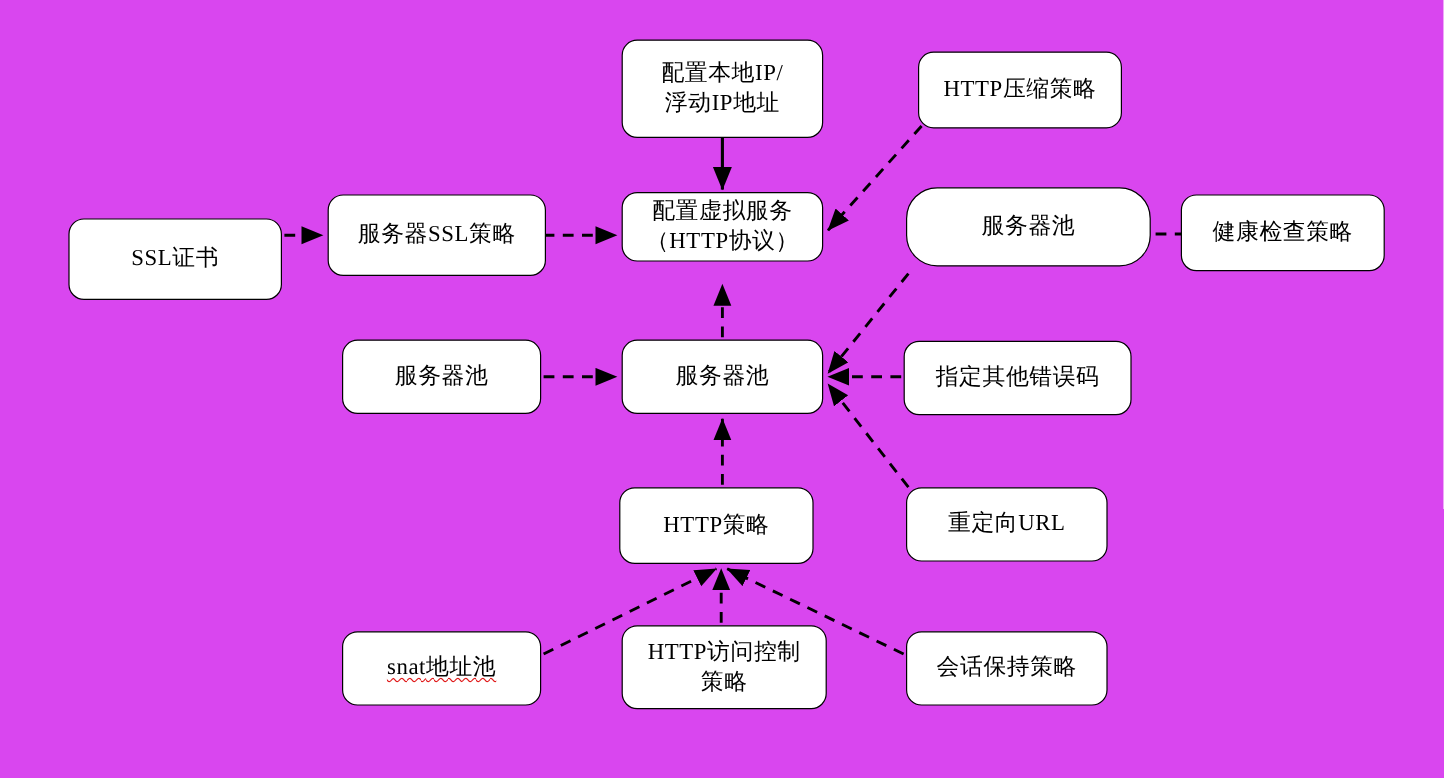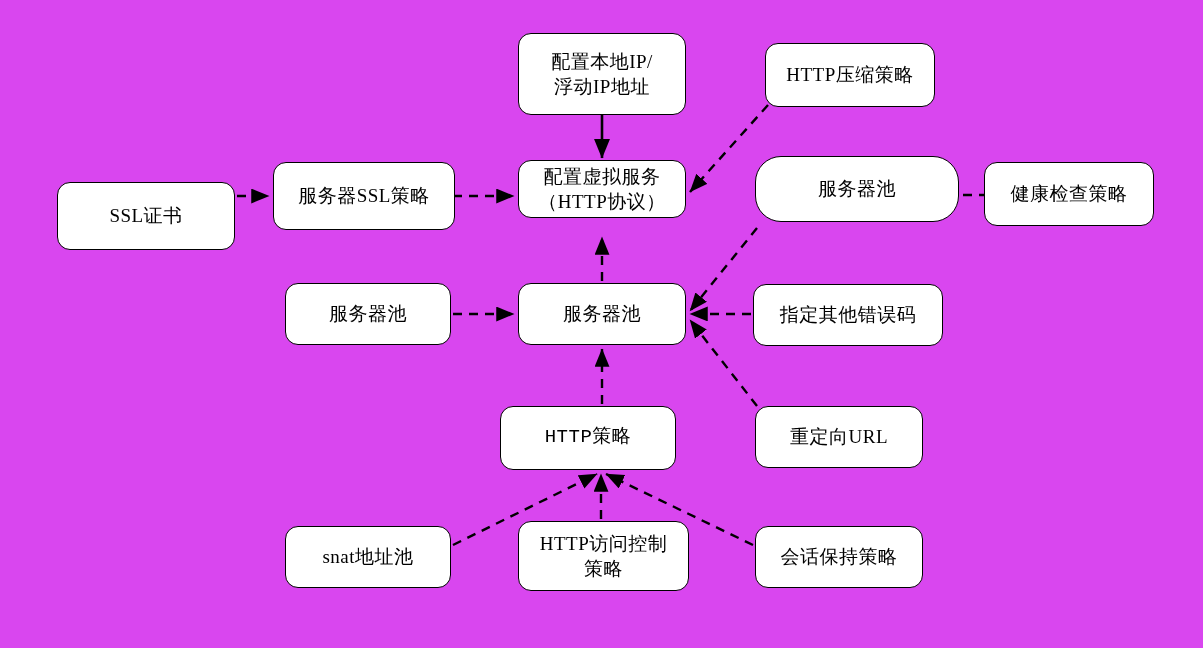--- a/index.html
+++ b/index.html
@@ -38,20 +38,21 @@
     line-height: 1.33;
     letter-spacing: 0.5px;
     z-index: 2;
   }
   .node .lbl {
     display: block;
     white-space: pre-line;
     padding: 0 6px;
   }
   .node.spell .lbl {
+    text-decoration: underline;
     text-decoration-style: wavy;
     text-decoration-color: #e01b1b;
     text-decoration-thickness: 1px;
     text-underline-offset: 2px;
   }
   .node.spell .lbl .ok {
     text-decoration: none;
   }
 </style>
 </head>
@@ -112,21 +113,21 @@
       </div>
       <div class="node" style="left: 518px; top: 283px; width: 168px; height: 62px;">
         <span class="lbl">服务器池</span>
       </div>
       <div class="node" style="left: 753px; top: 284px; width: 190px; height: 62px;">
         <span class="lbl">指定其他错误码</span>
       </div>
       <div class="node" style="left: 755px; top: 406px; width: 168px; height: 62px; text-align: center;">
         <span class="lbl">重定向URL</span>
       </div>
-      <div class="node" style="left: 500px; top: 406px; width: 176px; height: 64px; font-family: Liberation Mono, monospace;">
+      <div class="node" style="left: 516px; top: 406px; width: 162px; height: 64px;">
         <span class="lbl">HTTP策略</span>
       </div>
       <div class="node spell" style="left: 285px; top: 526px; width: 166px; height: 62px;">
         <span class="lbl"><span>snat</span><span class="ok">地址池</span></span>
       </div>
       <div class="node" style="left: 518px; top: 521px; width: 171px; height: 70px;">
         <span class="lbl">HTTP访问控制
 策略</span>
       </div>
       <div class="node" style="left: 755px; top: 526px; width: 168px; height: 62px;">

